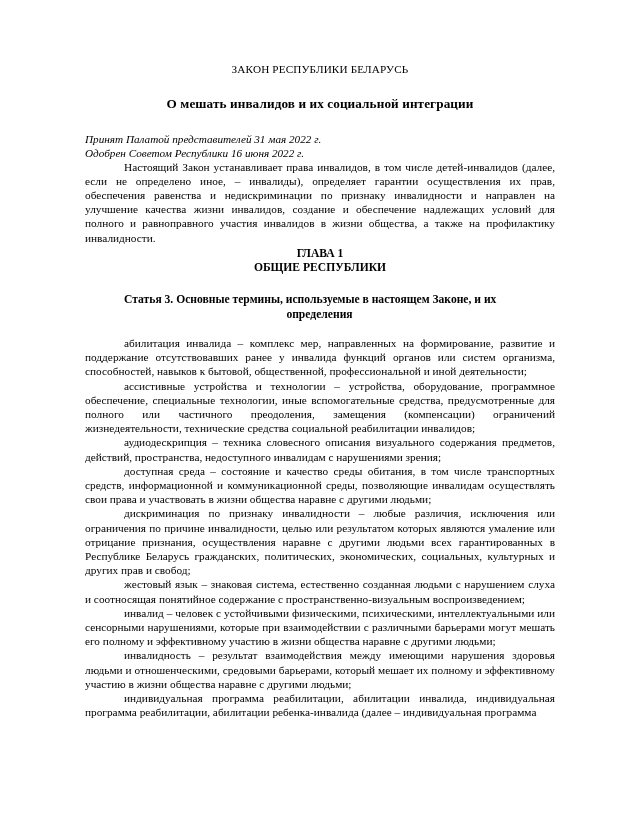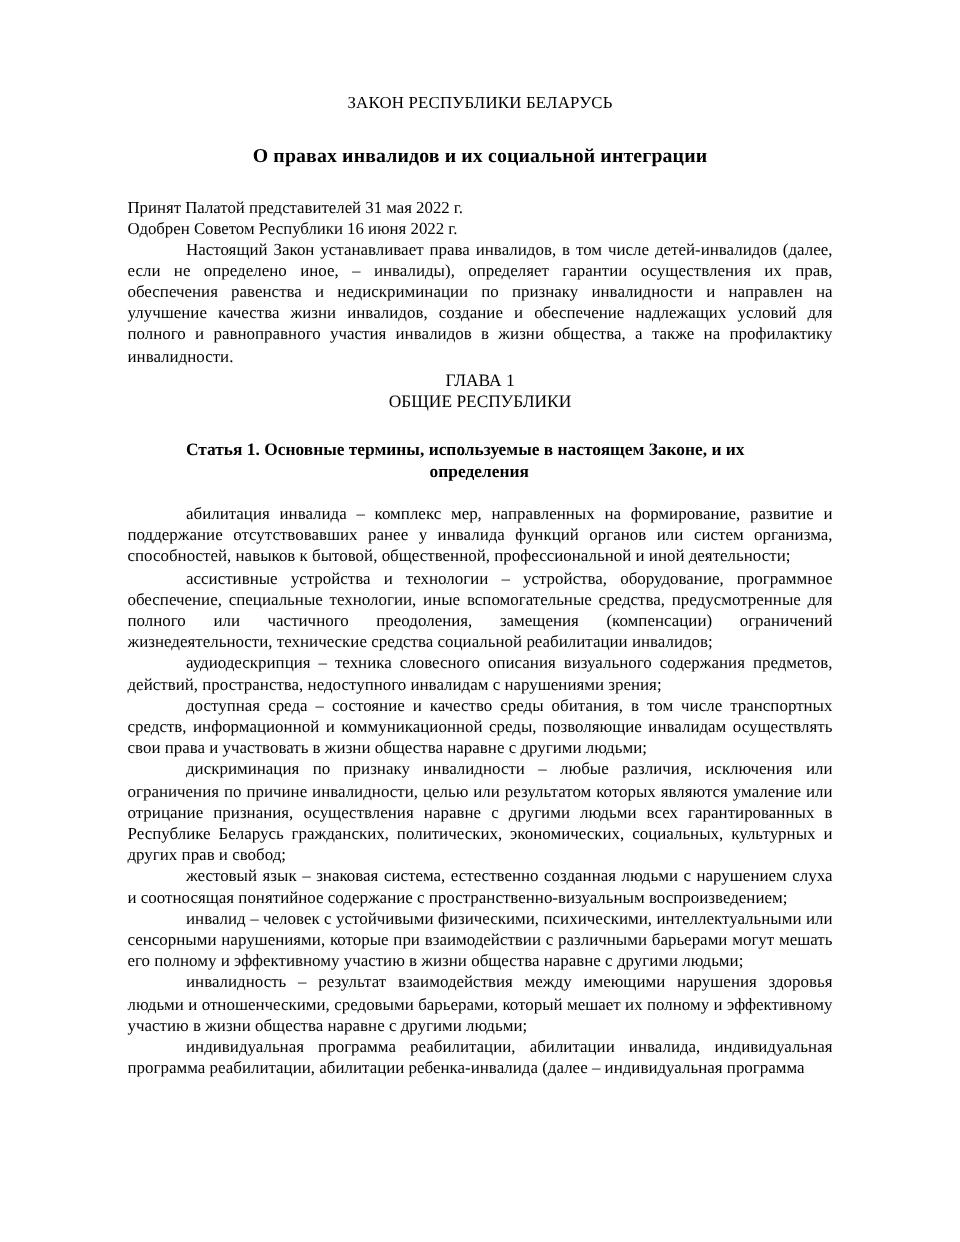--- a/index.html
+++ b/index.html
@@ -45,38 +45,39 @@
     text-align: center;
     font-weight: bold;
     font-size: 13.2px;
     line-height: 17px;
     margin-top: 18px;
     letter-spacing: 0.1px;
   }
   
   .adoption {
     margin-top: 20px;
+    font-style: italic;
     font-size: 11.2px;
     line-height: 14px;
     text-align: left;
   }
   .adoption div { white-space: nowrap; }
   
   p.body-par {
     margin: 0;
     font-size: 11.3px;
     line-height: 14.2px;
     text-align: justify;
     text-indent: 39px;
     text-justify: inter-word;
   }
   
   .chapter {
     text-align: center;
-    font-weight: normal;
+    font-weight: bold;
     font-size: 11.6px;
     line-height: 14.6px;
     margin-top: 2px;
   }
   
   .article-head {
     font-weight: bold;
     font-size: 11.6px;
     line-height: 15px;
     margin-top: 16px;
@@ -94,36 +95,36 @@
 </head>
 <body>
 
 <div class="page">
   <div class="content">
 
     <div class="law-head">
       <div class="line">ЗАКОН РЕСПУБЛИКИ БЕЛАРУСЬ</div>
     </div>
 
-    <div class="law-title">О правах инвалидов и их социальной интеграции</div>
+    <div class="law-title">О мешать инвалидов и их социальной интеграции</div>
 
     <div class="adoption">
       <div>Принят Палатой представителей 31 мая 2022 г.</div>
       <div>Одобрен Советом Республики 16 июня 2022 г.</div>
     </div>
 
     <p class="body-par">Настоящий Закон устанавливает права инвалидов, в том числе детей-инвалидов (далее, если не определено иное, – инвалиды), определяет гарантии осуществления их прав, обеспечения равенства и недискриминации по признаку инвалидности и направлен на улучшение качества жизни инвалидов, создание и обеспечение надлежащих условий для полного и равноправного участия инвалидов в жизни общества, а также на профилактику инвалидности.</p>
 
     <div class="chapter">
       <div>ГЛАВА 1</div>
       <div>ОБЩИЕ РЕСПУБЛИКИ</div>
     </div>
 
     <div class="article-head">
-      <span>Статья 1. Основные термины, используемые в настоящем Законе, и их</span>
+      <span>Статья 3. Основные термины, используемые в настоящем Законе, и их</span>
       <span class="ln2">определения</span>
     </div>
 
     <div class="gap-sm"></div>
 
 
     <p class="body-par">абилитация инвалида – комплекс мер, направленных на формирование, развитие и поддержание отсутствовавших ранее у инвалида функций органов или систем организма, способностей, навыков к бытовой, общественной, профессиональной и иной деятельности;</p>
     <p class="body-par">ассистивные устройства и технологии – устройства, оборудование, программное обеспечение, специальные технологии, иные вспомогательные средства, предусмотренные для полного или частичного преодоления, замещения (компенсации) ограничений жизнедеятельности, технические средства социальной реабилитации инвалидов;</p>
     <p class="body-par">аудиодескрипция – техника словесного описания визуального содержания предметов, действий, пространства, недоступного инвалидам с нарушениями зрения;</p>
     <p class="body-par">доступная среда – состояние и качество среды обитания, в том числе транспортных средств, информационной и коммуникационной среды, позволяющие инвалидам осуществлять свои права и участвовать в жизни общества наравне с другими людьми;</p>

